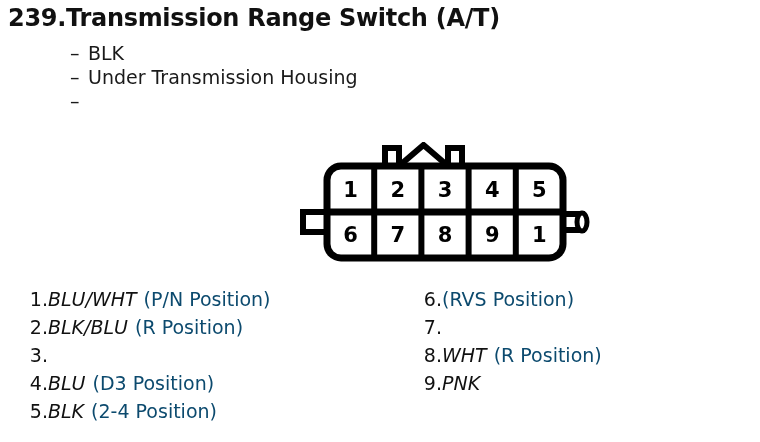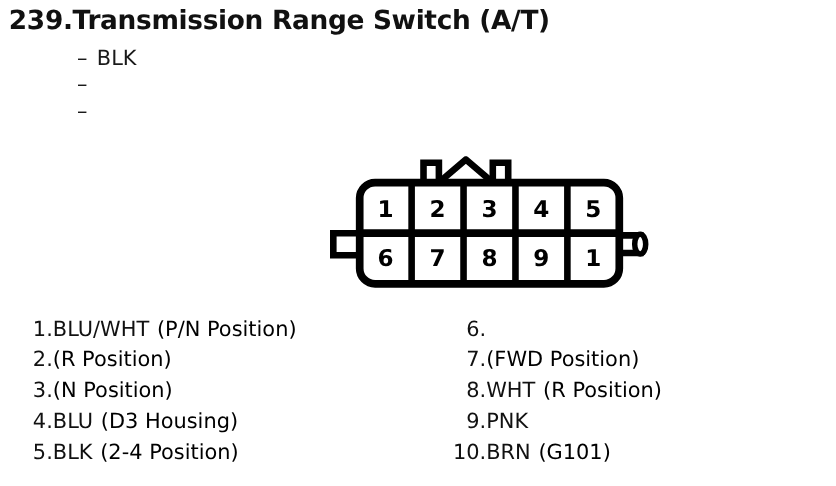--- a/index.html
+++ b/index.html
@@ -92,37 +92,39 @@
     text-align: right;
     flex: 0 0 auto;
     color: #111111;
   }
   .legend-col.left .pin-index  { width: 26px; }
   .legend-col.right .pin-index { width: 38px; }
 
   .pin-wire {
     color: #111111;
     margin-right: 7px;
+    font-style: italic;
   }
   .pin-note {
-    color: #000000;
+    color: #0c4a6e;
   }
 </style>
 </head>
 <body>
 
 <div class="title">239.Transmission Range Switch (A/T)</div>
 
 <div class="notes">
   <div class="note-row">
     <span class="note-dash">–</span>
     <span>BLK</span>
   </div>
   <div class="note-row">
     <span class="note-dash">–</span>
+    <span>Under Transmission Housing</span>
   </div>
   <div class="note-row">
     <span class="note-dash">–</span>
   </div>
 </div>
 
 <div class="connector-wrap">
   <svg width="320" height="126" viewBox="0 0 320 126" xmlns="http://www.w3.org/2000/svg">
 
     <g fill="none" stroke="#000000" stroke-width="6" stroke-linejoin="miter">
@@ -164,55 +166,50 @@
 <div class="legend">
 
   <div class="legend-col left">
     <div class="legend-row">
       <span class="pin-index">1.</span>
       <span class="pin-wire">BLU/WHT</span>
       <span class="pin-note">(P/N Position)</span>
     </div>
     <div class="legend-row">
       <span class="pin-index">2.</span>
+      <span class="pin-wire">BLK/BLU</span>
       <span class="pin-note">(R Position)</span>
     </div>
     <div class="legend-row">
       <span class="pin-index">3.</span>
-      <span class="pin-note">(N Position)</span>
     </div>
     <div class="legend-row">
       <span class="pin-index">4.</span>
       <span class="pin-wire">BLU</span>
-      <span class="pin-note">(D3 Housing)</span>
+      <span class="pin-note">(D3 Position)</span>
     </div>
     <div class="legend-row">
       <span class="pin-index">5.</span>
       <span class="pin-wire">BLK</span>
       <span class="pin-note">(2-4 Position)</span>
     </div>
   </div>
 
   <div class="legend-col right">
     <div class="legend-row">
       <span class="pin-index">6.</span>
+      <span class="pin-note">(RVS Position)</span>
     </div>
     <div class="legend-row">
       <span class="pin-index">7.</span>
-      <span class="pin-note">(FWD Position)</span>
     </div>
     <div class="legend-row">
       <span class="pin-index">8.</span>
       <span class="pin-wire">WHT</span>
       <span class="pin-note">(R Position)</span>
     </div>
     <div class="legend-row">
       <span class="pin-index">9.</span>
       <span class="pin-wire">PNK</span>
     </div>
-    <div class="legend-row">
-      <span class="pin-index">10.</span>
-      <span class="pin-wire">BRN</span>
-      <span class="pin-note">(G101)</span>
-    </div>
   </div>
 
 </div>
 
 </body></html>

